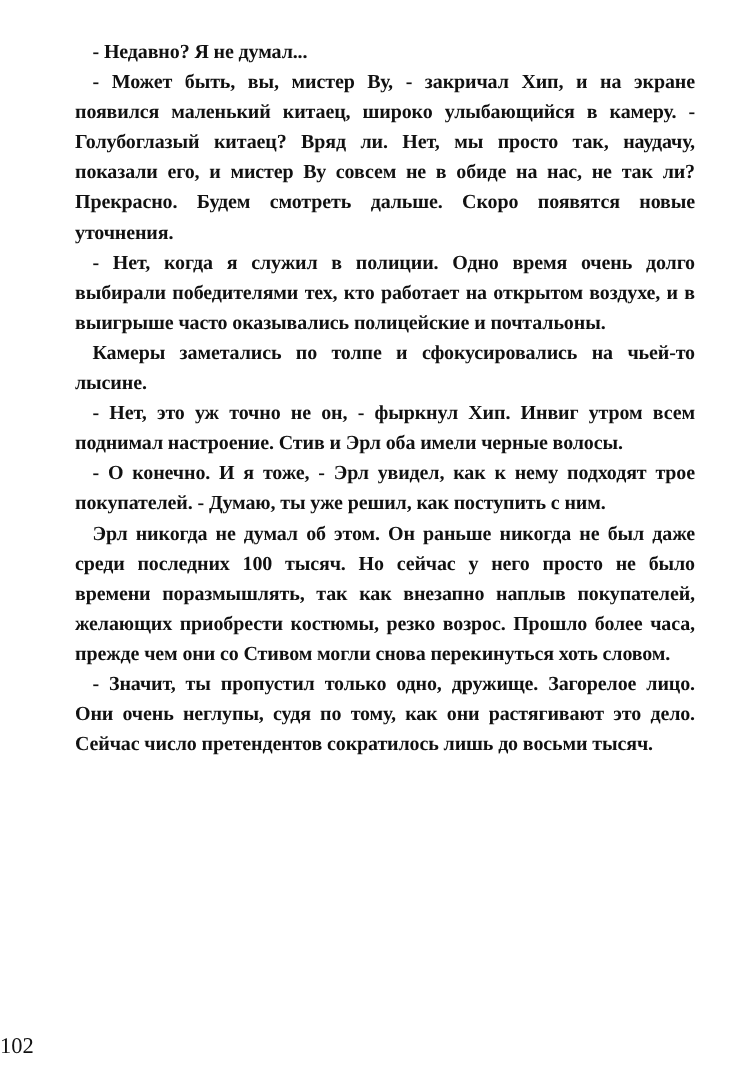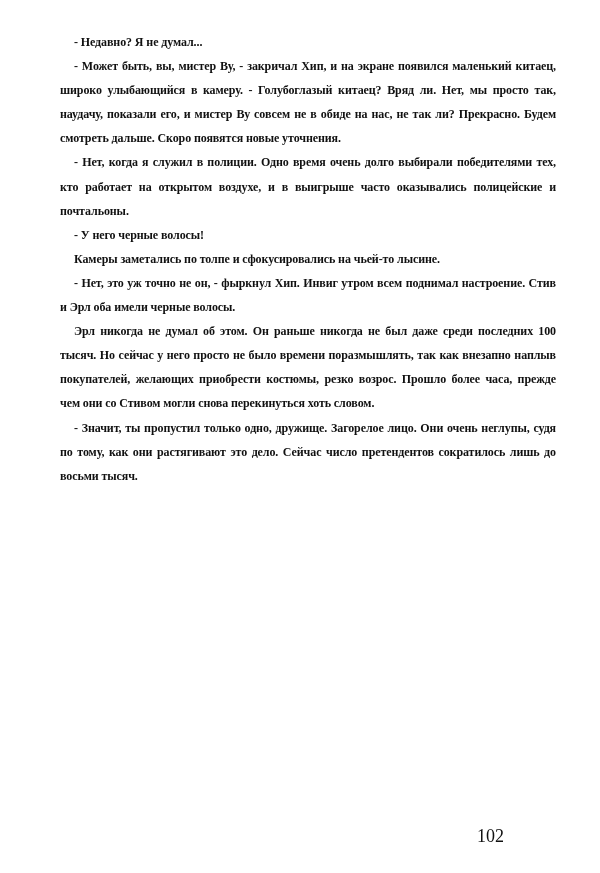--- a/index.html
+++ b/index.html
@@ -1,40 +1,40 @@
 <!DOCTYPE html>
 <html><head>
 <meta charset="utf-8">
 <style>
   html, body { margin: 0; padding: 0; background: #ffffff; }
   body { width: 600px; height: 873px; position: relative; overflow: hidden; }
   .page {
     position: absolute; left: 60px; top: 30px; width: 496px;
     font-family: "Liberation Serif", "DejaVu Serif", serif;
-    font-size: 12px; line-height: 24.1px; color: #111111;
+    font-size: 16px; line-height: 24.1px; color: #111111;
     font-weight: bold;
     text-align: justify;
     letter-spacing: -0.1px;
   }
   .para { margin: 0; text-indent: 14px; }
   .page-number {
     position: absolute; left: 0; width: 504px; top: 826px;
-    text-align: right;
+    text-align: left;
     font-family: "Liberation Serif", "DejaVu Serif", serif;
     font-size: 18px; color: #111111;
   }
 </style>
 </head>
 <body>
 
 <div class="page">
   <p class="para">- Недавно? Я не думал...</p>
   <p class="para">- Может быть, вы, мистер Ву, - закричал Хип, и на экране появился маленький китаец, широко улыбающийся в камеру. - Голубоглазый китаец? Вряд ли. Нет, мы просто так, наудачу, показали его, и мистер Ву совсем не в обиде на нас, не так ли? Прекрасно. Будем смотреть дальше. Скоро появятся новые уточнения.</p>
   <p class="para">- Нет, когда я служил в полиции. Одно время очень долго выбирали победителями тех, кто работает на открытом воздухе, и в выигрыше часто оказывались полицейские и почтальоны.</p>
-  <p class="para">- У него черные волосы!</p>
   <p class="para">Камеры заметались по толпе и сфокусировались на чьей-то лысине.</p>
   <p class="para">- Нет, это уж точно не он, - фыркнул Хип. Инвиг утром всем поднимал настроение. Стив и Эрл оба имели черные волосы.</p>
+  <p class="para">- О конечно. И я тоже, - Эрл увидел, как к нему подходят трое покупателей. - Думаю, ты уже решил, как поступить с ним.</p>
   <p class="para">Эрл никогда не думал об этом. Он раньше никогда не был даже среди последних 100 тысяч. Но сейчас у него просто не было времени поразмышлять, так как внезапно наплыв покупателей, желающих приобрести костюмы, резко возрос. Прошло более часа, прежде чем они со Стивом могли снова перекинуться хоть словом.</p>
   <p class="para">- Значит, ты пропустил только одно, дружище. Загорелое лицо. Они очень неглупы, судя по тому, как они растягивают это дело. Сейчас число претендентов сократилось лишь до восьми тысяч.</p>
 
 </div>
 
 <div class="page-number">102</div>
 
 </body></html>

